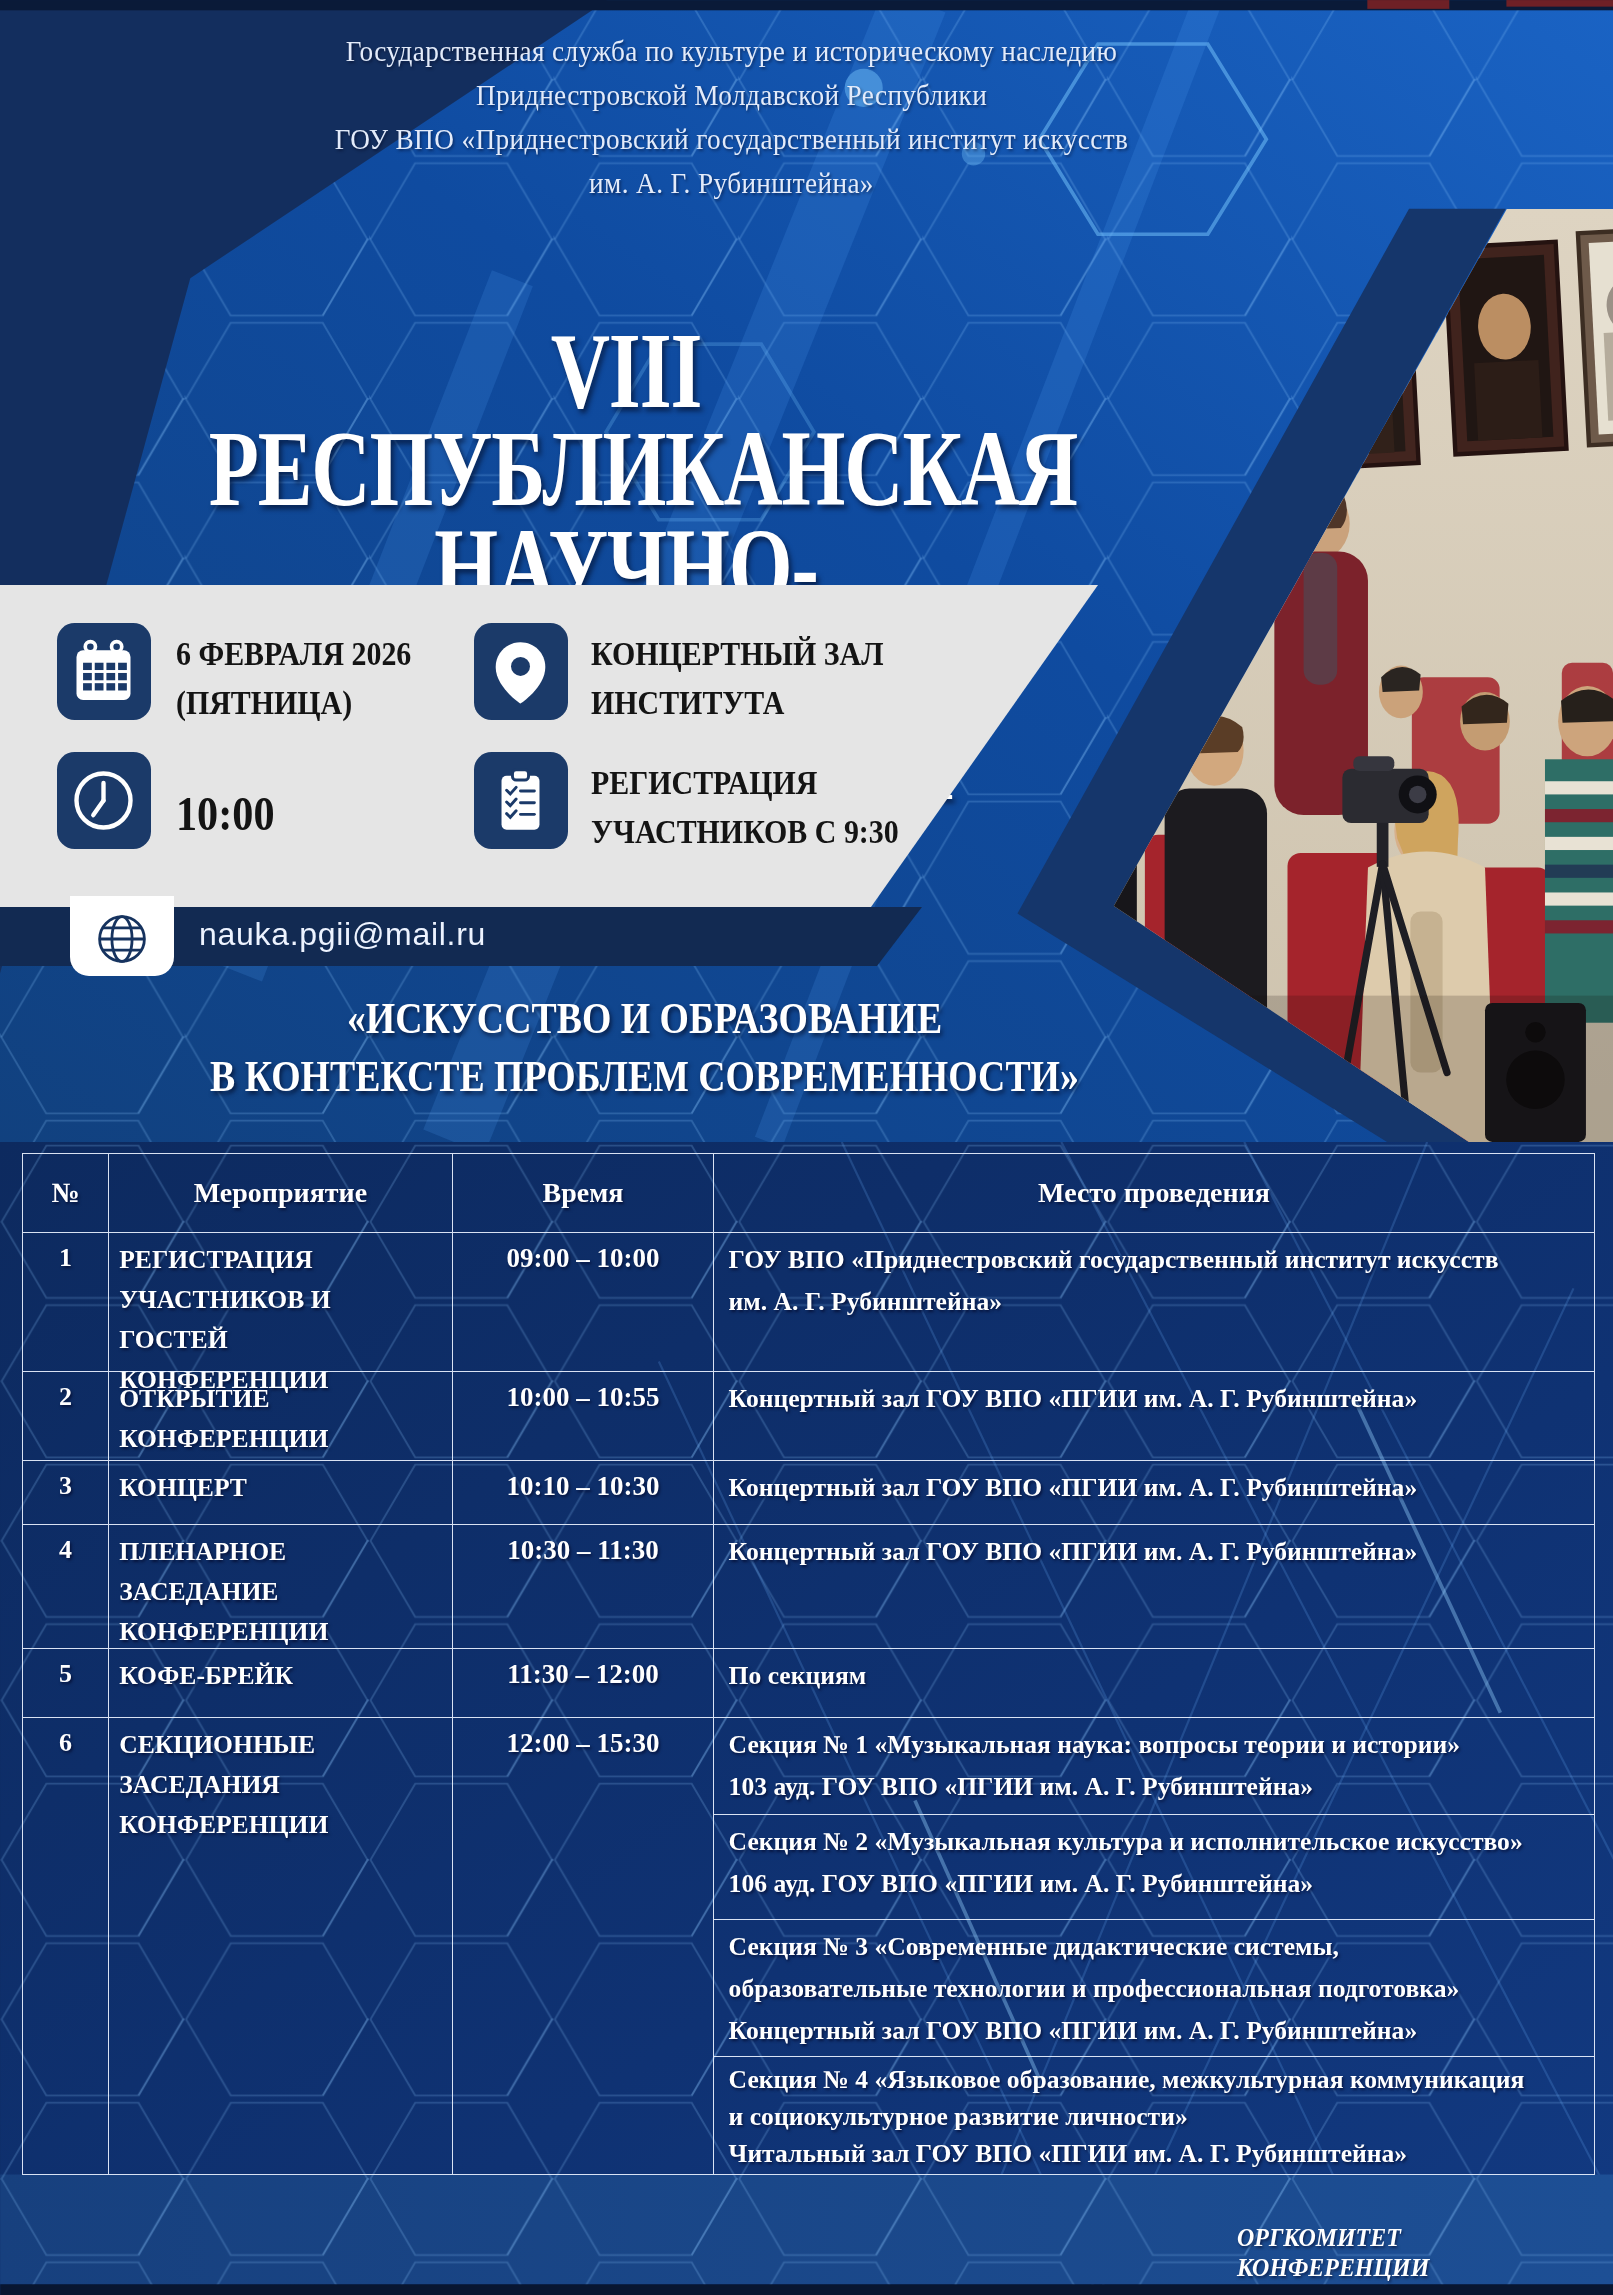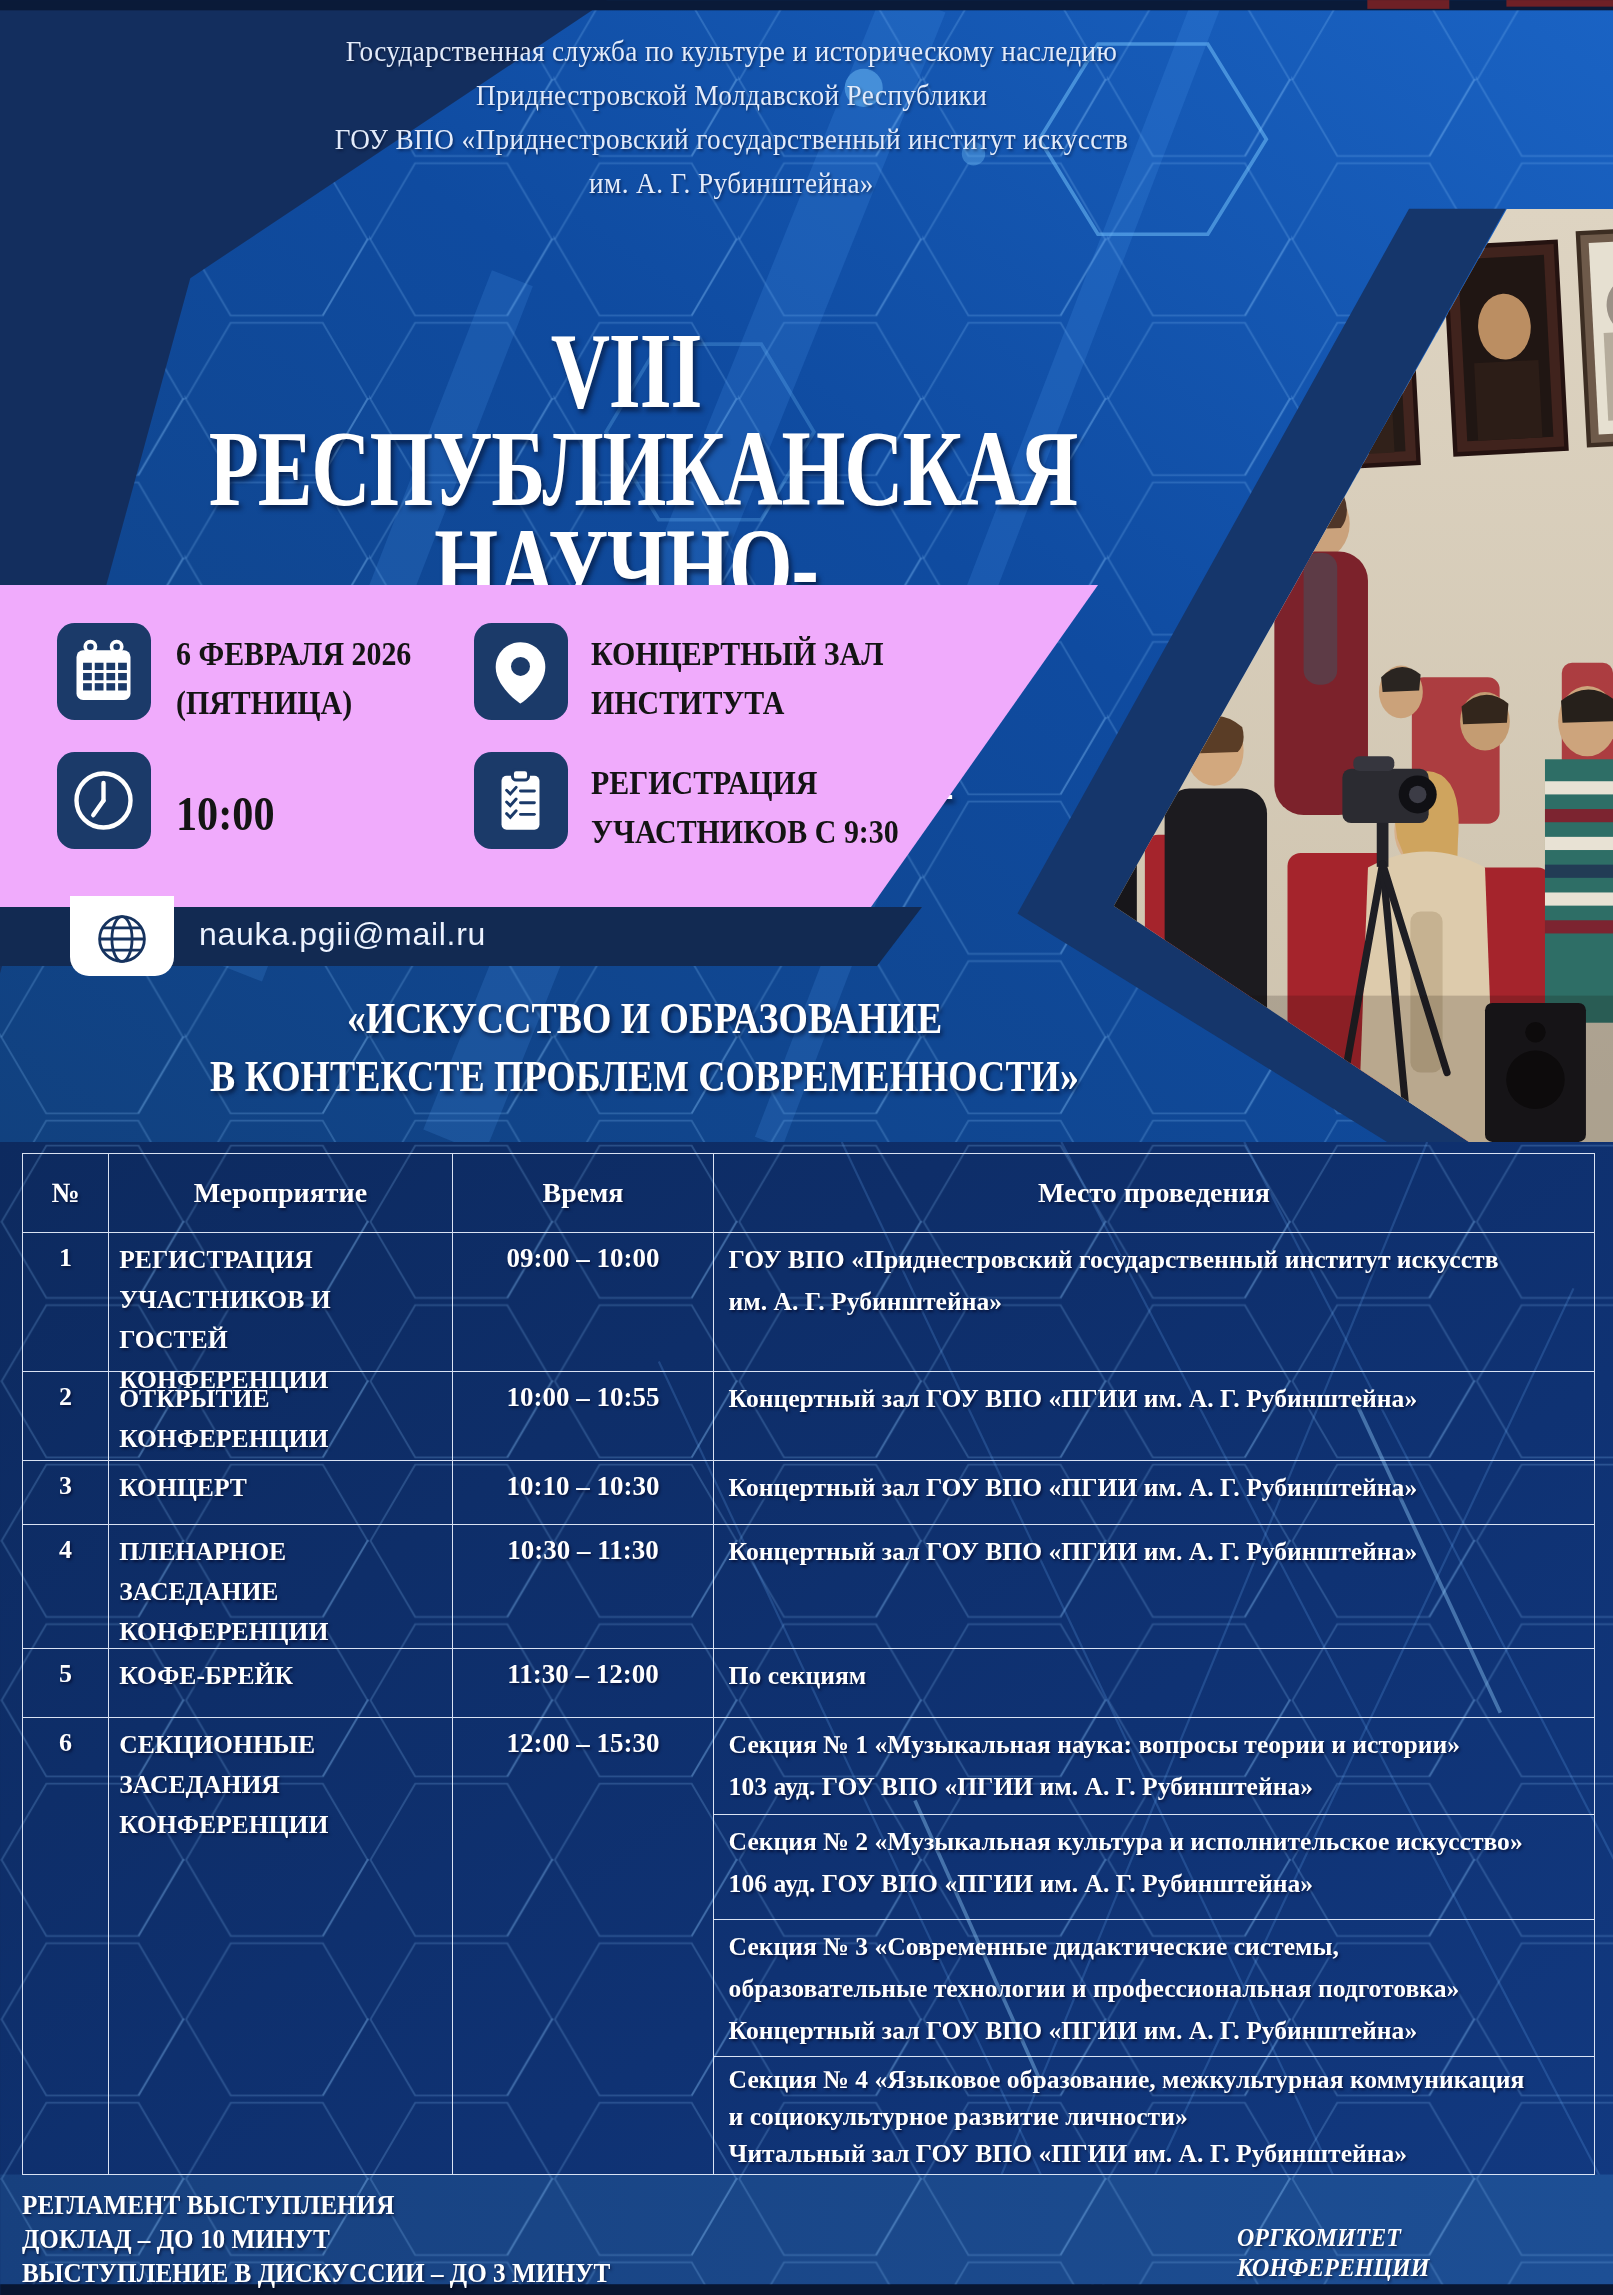--- a/index.html
+++ b/index.html
@@ -21,21 +21,21 @@
   .title{position:absolute;left:77px;top:322px;width:1098px;text-align:center;}
   .title-line{font-size:108px;line-height:98px;font-weight:700;color:#ffffff;
               transform:scaleX(.76);transform-origin:50% 50%;letter-spacing:-1.5px;
               text-shadow:3.7px 4.4px 6.6px rgba(3,12,38,.65);}
 
   
   .photo{position:absolute;left:973px;top:209px;width:640px;height:933px;
          clip-path:polygon(83.4% 0%,100% 0%,100% 100%,77.5% 100%,22% 74.7%);}
 
   
-  .panel{position:absolute;left:0;top:585px;width:1614px;height:322px;background:#f0abfc;
+  .panel{position:absolute;left:0;top:585px;width:1614px;height:322px;background:#e5e5e5;
          clip-path:polygon(0 0,1098px 0,871px 100%,0 100%);}
   .info-icon{position:absolute;width:94px;height:97px;background:#1b3a69;border-radius:17.6px;}
   .info-icon svg{position:absolute;left:10.2px;top:11.7px;}
   .info-label{position:absolute;font-weight:700;color:#141414;font-size:34px;line-height:49px;
               white-space:pre-line;transform:scaleX(.88);transform-origin:0 0;letter-spacing:0;}
   .time-label{font-size:48px;line-height:51px;}
 
   
   .email-bar{position:absolute;left:0;top:907px;width:1098px;height:59px;background:#122a52;
              clip-path:polygon(0 0,922px 0,877px 100%,0 100%);}
@@ -444,21 +444,16 @@
         <div class="vsec hs3">Секция № 3 «Современные дидактические системы,
 образовательные технологии и профессиональная подготовка»
 Концертный зал ГОУ ВПО «ПГИИ им. А. Г. Рубинштейна»</div>
         <div class="vsec vlast">Секция № 4 «Языковое образование, межкультурная коммуникация
 и социокультурное развитие личности»
 Читальный зал ГОУ ВПО «ПГИИ им. А. Г. Рубинштейна»</div>
       </div>
     </div>
   </div>
 
-  <div class="footer-rules">
-    <div class="rule-line">РЕГЛАМЕНТ  ВЫСТУПЛЕНИЯ</div>
-    <div class="rule-line">ДОКЛАД  – ДО 10 МИНУТ</div>
-    <div class="rule-line">ВЫСТУПЛЕНИЕ  В ДИСКУССИИ  – ДО 3 МИНУТ</div>
-  </div>
   <div class="committee">ОРГКОМИТЕТ КОНФЕРЕНЦИИ</div>
 
 </div>
 
 
 </body></html>

